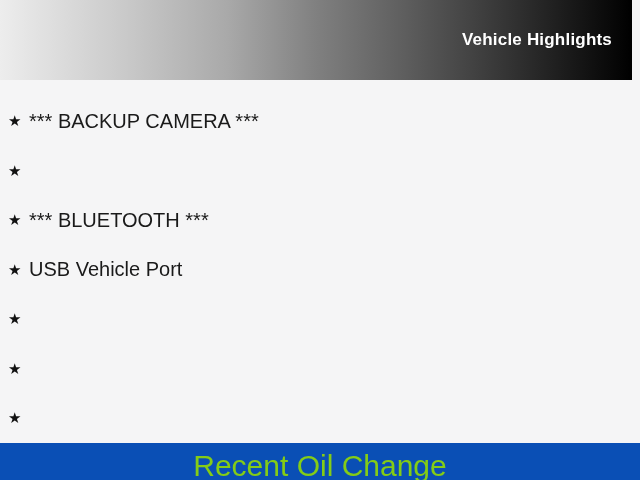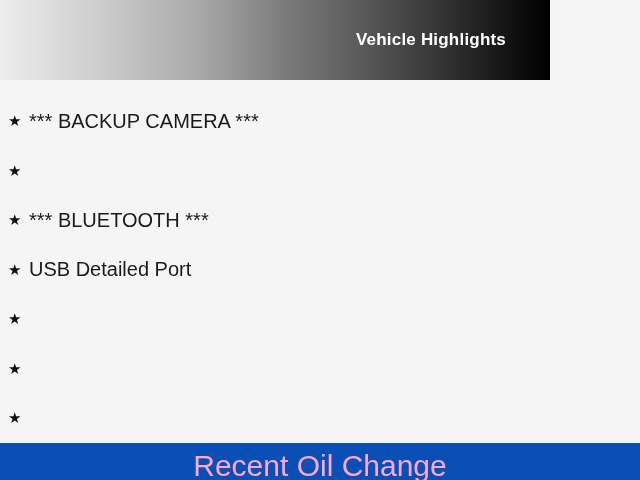--- a/index.html
+++ b/index.html
@@ -18,38 +18,38 @@
     width: 640px;
     height: 480px;
     background: #f5f5f6;
     display: flex;
     flex-direction: column;
   }
 
   
   .header {
     position: relative;
-    width: 550px;
+    width: 632px;
     height: 80px;
     flex: 0 0 80px;
     background: linear-gradient(to right,
         #ededed 0%,
         #e2e2e2 6%,
         #c9c9c9 20%,
         #a9a9a9 36%,
         #808080 50%,
         #5e5e5e 64%,
         #3a3a3a 78%,
         #1a1a1a 90%,
         #000000 100%);
     display: flex;
     align-items: center;
     justify-content: flex-end;
     box-sizing: border-box;
-    padding-right: 44px;
+    padding-right: 20px;
   }
   .header-title {
     color: #ffffff;
     font-size: 17px;
     font-weight: bold;
     letter-spacing: 0.2px;
     white-space: nowrap;
   }
 
   
@@ -88,21 +88,21 @@
   .footer {
     flex: 0 0 46px;
     width: 640px;
     height: 46px;
     background: #0a4fb5;
     display: flex;
     align-items: center;
     justify-content: center;
   }
   .footer-text {
-    color: #f9a8d4;
+    color: #84cc16;
     font-size: 30px;
     font-weight: normal;
     line-height: 1;
     white-space: nowrap;
   }
 </style>
 </head>
 <body>
 
 <div class="slide">
@@ -122,21 +122,21 @@
       <span class="bullet-star">★</span>
     </li>
 
     <li class="highlight-row">
       <span class="bullet-star">★</span>
       <span class="highlight-text">*** BLUETOOTH ***</span>
     </li>
 
     <li class="highlight-row">
       <span class="bullet-star">★</span>
-      <span class="highlight-text">USB Detailed Port</span>
+      <span class="highlight-text">USB Vehicle Port</span>
     </li>
 
     <li class="highlight-row">
       <span class="bullet-star">★</span>
     </li>
 
     <li class="highlight-row">
       <span class="bullet-star">★</span>
     </li>
 

